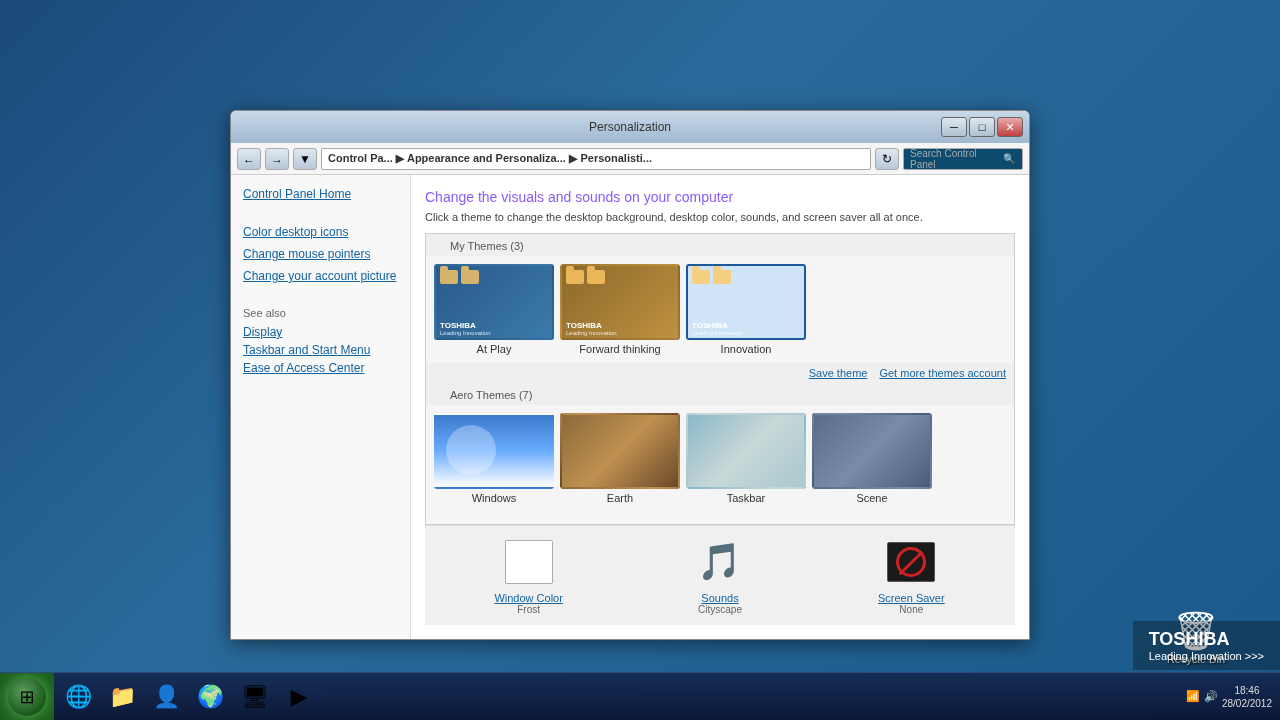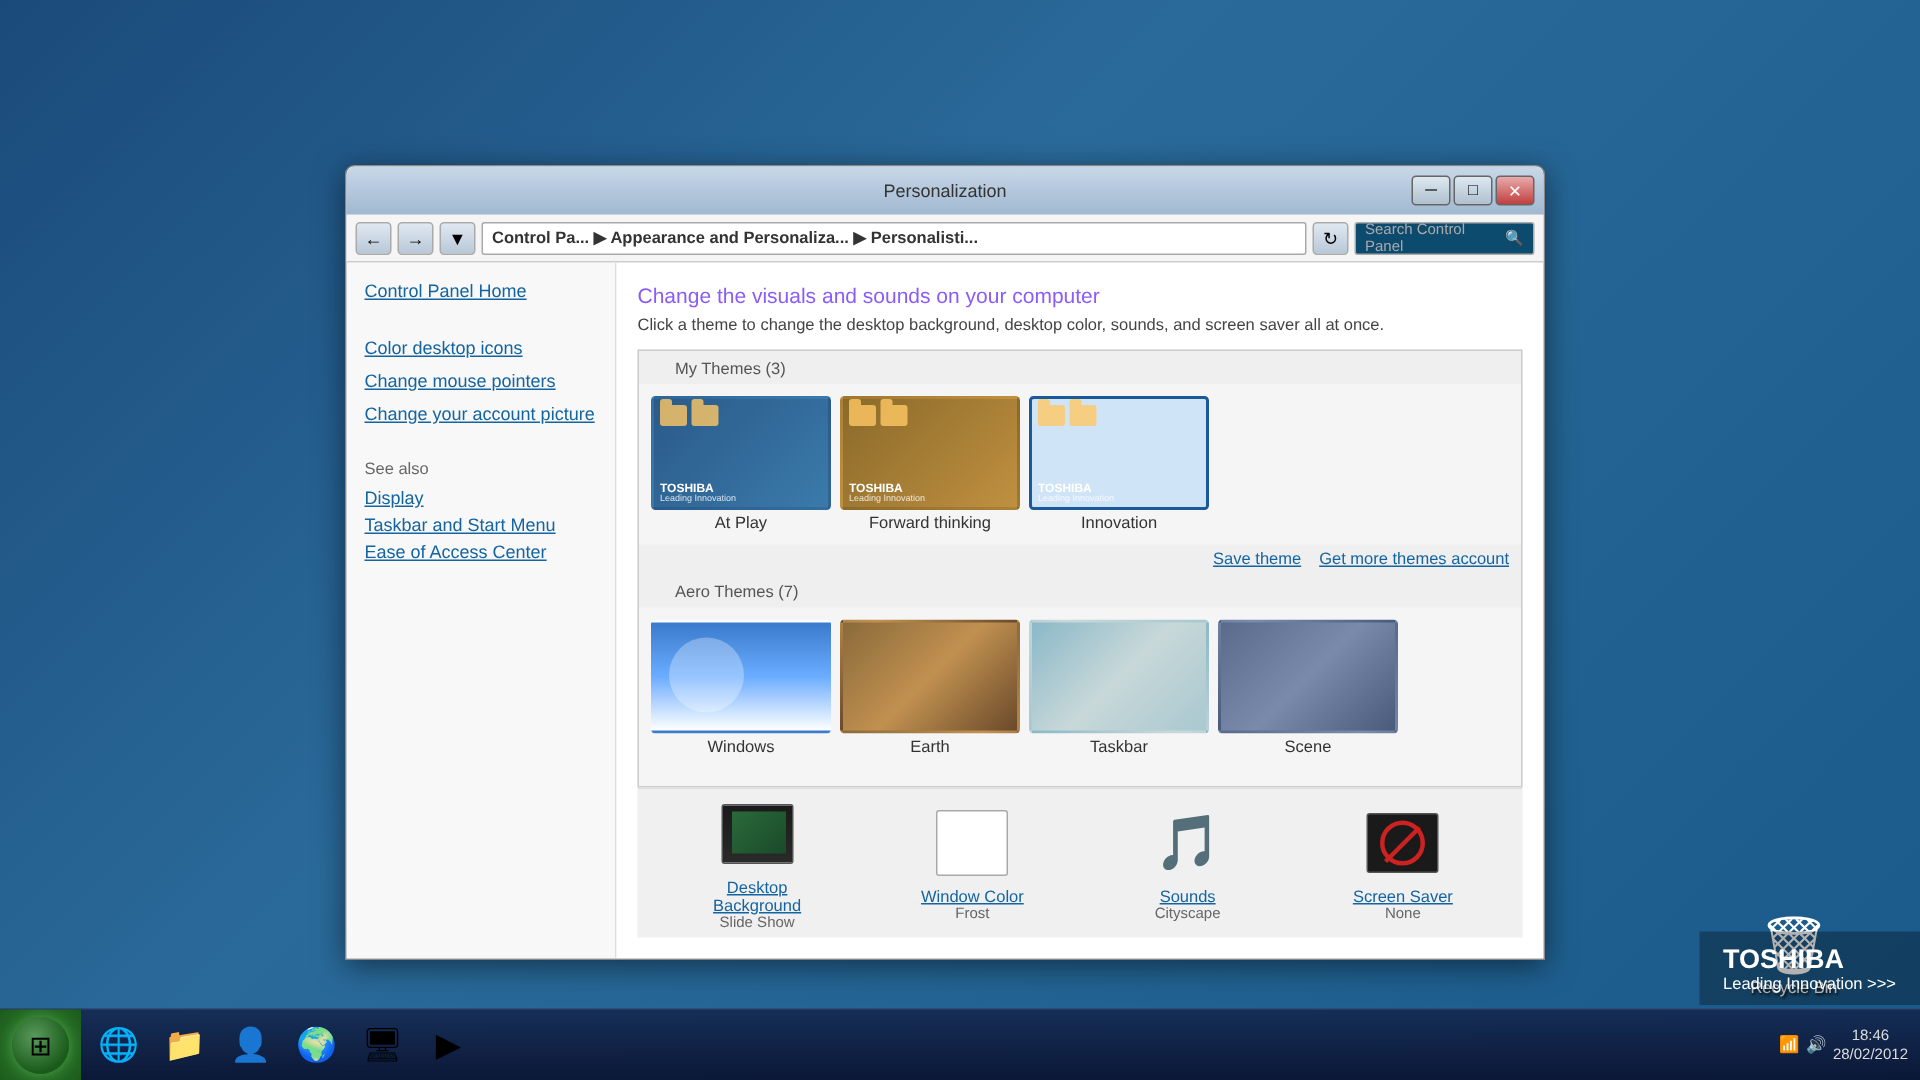--- a/index.html
+++ b/index.html
@@ -662,29 +662,20 @@
             </div>
             <div class="theme-item">
               <div class="theme-preview aero-scene"></div>
               <div class="theme-name">Scene</div>
             </div>
           </div>
         </div>
 
         <div class="bottom-options">
 
-          <div class="bottom-option">
-            <div class="bottom-option-icon">
-              <div class="db-icon">
-                <div class="db-icon-screen"></div>
-              </div>
-            </div>
-            <div class="bottom-option-label">Desktop Background</div>
-            <div class="bottom-option-sublabel">Slide Show</div>
-          </div>
 
           <div class="bottom-option">
             <div class="bottom-option-icon">
               <div class="wc-icon"></div>
             </div>
             <div class="bottom-option-label">Window Color</div>
             <div class="bottom-option-sublabel">Frost</div>
           </div>
 
           <div class="bottom-option">

